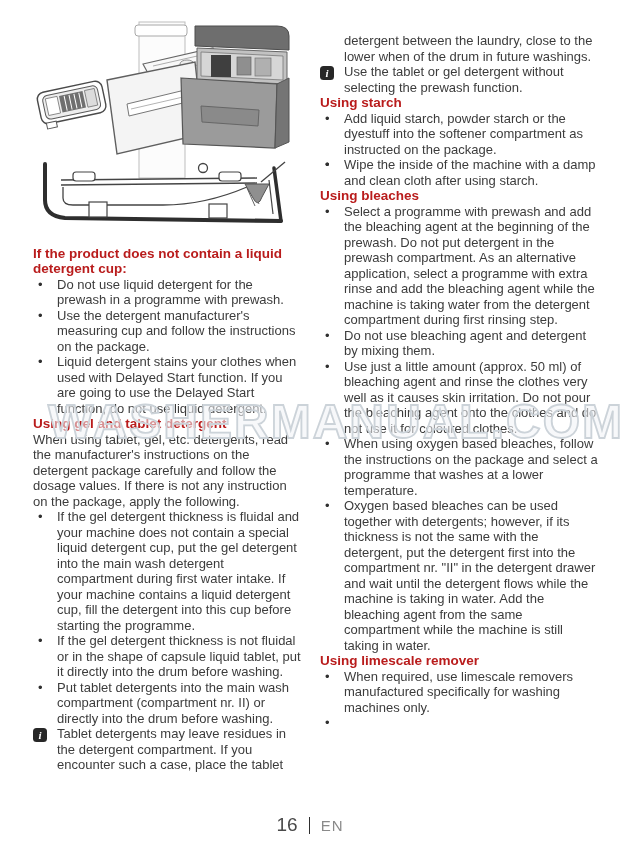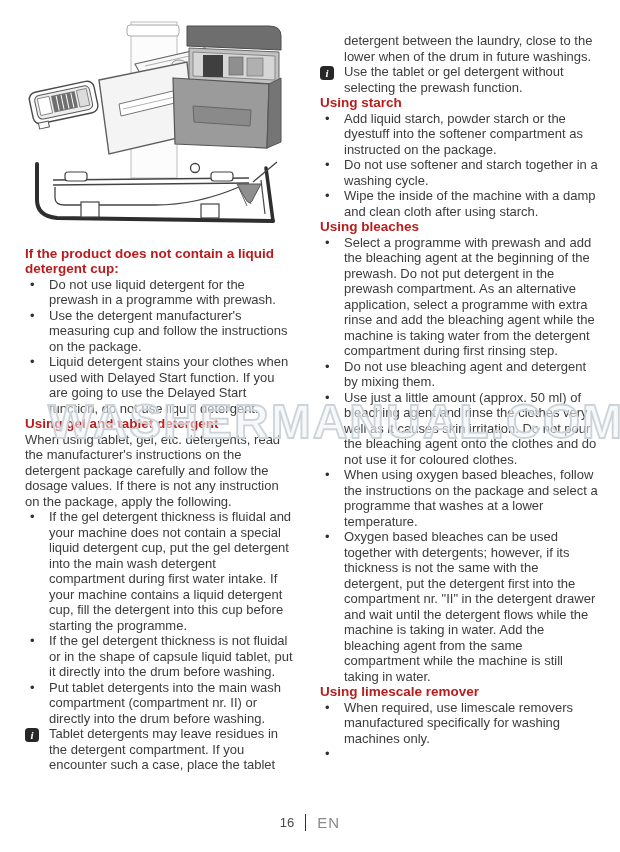--- a/index.html
+++ b/index.html
@@ -5,21 +5,21 @@
   html,body{margin:0;padding:0;background:#ffffff;}
   .page{
     position:relative;
     width:620px;height:852px;
     background:#ffffff;
     font-family:"Liberation Sans", sans-serif;
     color:#3c3c3c;
     overflow:hidden;
   }
   .col{position:absolute;top:0;font-size:13px;line-height:15.5px;}
-  .col-left{left:25px;width:270px;}
+  .col-left{left:33px;width:270px;}
   .col-right{left:320px;width:278px;top:33px;}
   .figure-wrap{margin:20px 0 10px -4px;}
   .h{font-weight:bold;color:#b91c1c;font-size:13.5px;margin:0;line-height:15.5px;}
   .p{margin:0;}
   .li{position:relative;padding-left:24px;margin:0;}
   .li .marker{position:absolute;left:5px;top:0;color:#2f2f2f;}
   .cont{padding-left:24px;}
   .info-icon{
     position:absolute;left:0;top:1.5px;
     width:14px;height:14px;
@@ -35,21 +35,21 @@
     color:rgba(240,243,245,0.55);
     -webkit-text-stroke:1.8px #ccd3d9;
     white-space:nowrap;
     pointer-events:none;
     z-index:6;
   }
   .footer{
     position:absolute;left:0;top:814px;width:620px;
     display:flex;align-items:center;justify-content:center;gap:11px;
   }
-  .footer .pgnum{font-size:13px;color:#4a4a4a;}
+  .footer .pgnum{font-size:19px;color:#4a4a4a;}
   .footer .divider{width:1px;height:17px;background:#2e2e2e;}
   .footer .lang{font-size:15px;color:#8a8a8a;letter-spacing:1px;}
 </style>
 </head>
 <body>
 
 <div class="page">
 
   <div class="watermark">WASHERMANUAL.COM</div>
 
@@ -161,21 +161,20 @@
       <span>Use the tablet or gel detergent without selecting the prewash function.</span>
     </div>
 
     <h3 class="h">Using starch</h3>
     <div class="li">
       <span class="marker">•</span>
       <span>Add liquid starch, powder starch or the dyestuff into the softener compartment as instructed on the package.</span>
     </div>
     <div class="li">
       <span class="marker">•</span>
-      <span>Do not use softener and starch together in a washing cycle.</span>
     </div>
     <div class="li">
       <span class="marker">•</span>
       <span>Wipe the inside of the machine with a damp and clean cloth after using starch.</span>
     </div>
 
     <h3 class="h">Using bleaches</h3>
     <div class="li">
       <span class="marker">•</span>
       <span>Select a programme with prewash and add the bleaching agent at the beginning of the prewash. Do not put detergent in the prewash compartment. As an alternative application, select a programme with extra rinse and add the bleaching agent while the machine is taking water from the detergent compartment during first rinsing step.</span>

